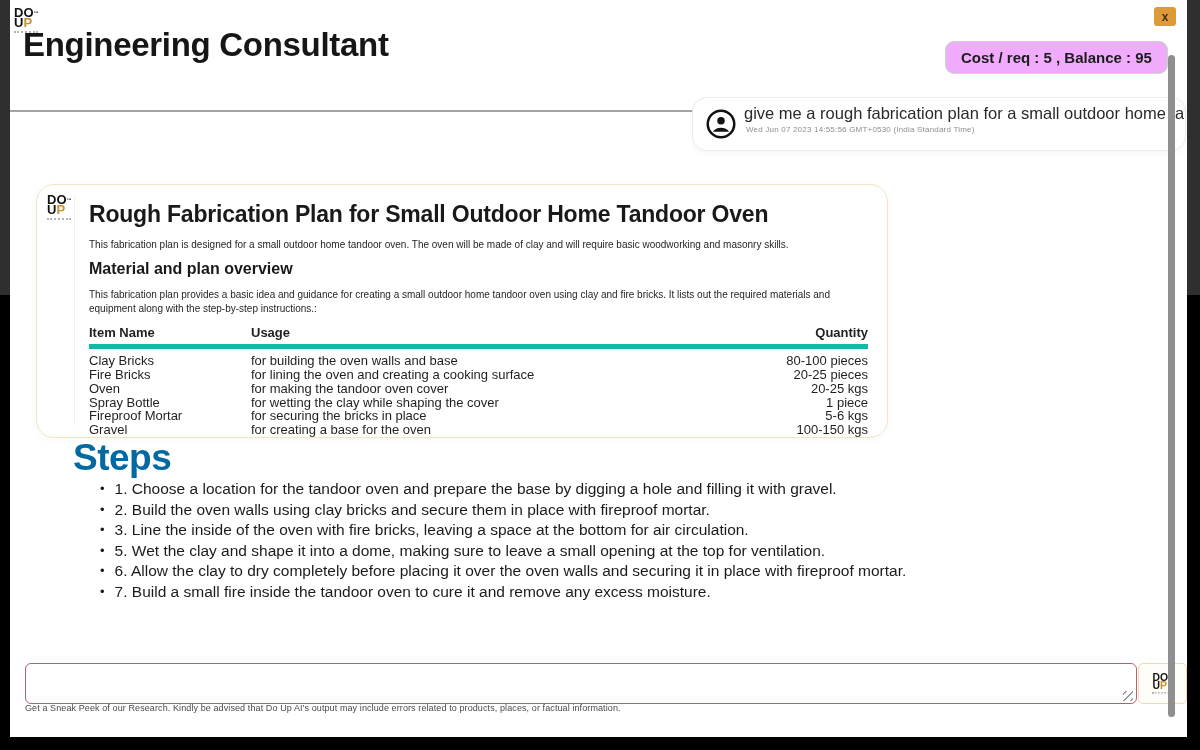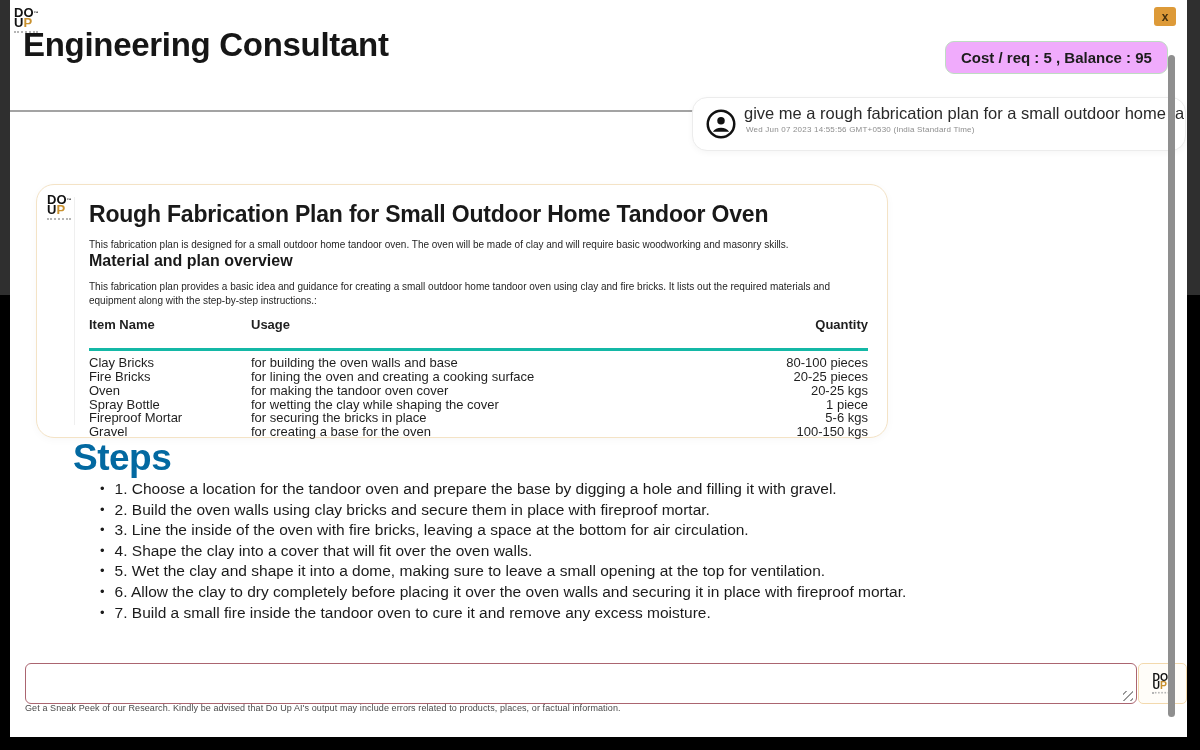--- a/index.html
+++ b/index.html
@@ -41,24 +41,24 @@
   .bubble .stamp { position:absolute; left:53px; top:27px; font-size:8px; color:#8d8d8d; letter-spacing:0.2px;
                    white-space:nowrap; }
 
   
   .card { position:absolute; left:26px; top:184px; width:852px; height:254px; background:#fff;
           border:1px solid #f4e3c6; border-radius:18px; box-shadow:0 2px 8px rgba(0,0,0,0.03); }
   .card .inner-line { position:absolute; left:37px; top:12px; width:1px; height:228px; background:#efefef; }
   .card-content { position:absolute; left:52px; top:10px; width:779px; color:#1f1f1f; }
   .card-h1 { font-size:23px; font-weight:700; color:#191919; letter-spacing:-0.2px; margin-top:6px; }
   .card-p  { font-size:10px; line-height:1.38; margin-top:10px; color:#1f1f1f; }
-  .card-h3 { font-size:16px; font-weight:700; margin-top:0; color:#191919; }
+  .card-h3 { font-size:16px; font-weight:700; margin-top:8px; color:#191919; }
 
   .mat-table { display:grid; grid-template-columns:162px 1fr 130px; margin-top:10px; font-size:13px; }
-  .mat-table .hc { font-weight:700; padding-bottom:16px; border-bottom:3px solid #14b8a6; }
+  .mat-table .hc { font-weight:700; padding-bottom:4px; border-bottom:5px solid #14b8a6; }
   .mat-table .hc.q, .mat-table .bc.q { text-align:right; }
   .mat-table .bc { line-height:13.7px; }
   .mat-table .bc.r1 { padding-top:5px; }
 
   
   .steps-h { position:absolute; left:63px; top:437px; font-size:37px; font-weight:700; color:#0369a1;
              letter-spacing:-0.5px; }
   .steps-list { position:absolute; left:90px; top:481px; width:1060px; }
   .step { display:flex; font-size:15.5px; color:#1b1b1b; line-height:15.5px; margin-bottom:5.1px; }
   .step::before { content:"•"; font-size:13px; margin-right:10px; color:#1b1b1b; }
@@ -150,21 +150,20 @@
           <div class="bc q">100-150 kgs</div>
         </div>
       </div>
     </div>
 
     <div class="steps-h">Steps</div>
     <div class="steps-list">
       <div class="step">1. Choose a location for the tandoor oven and prepare the base by digging a hole and filling it with gravel.</div>
       <div class="step">2. Build the oven walls using clay bricks and secure them in place with fireproof mortar.</div>
       <div class="step">3. Line the inside of the oven with fire bricks, leaving a space at the bottom for air circulation.</div>
-      <div class="step">4. Shape the clay into a cover that will fit over the oven walls.</div>
       <div class="step">5. Wet the clay and shape it into a dome, making sure to leave a small opening at the top for ventilation.</div>
       <div class="step">6. Allow the clay to dry completely before placing it over the oven walls and securing it in place with fireproof mortar.</div>
       <div class="step">7. Build a small fire inside the tandoor oven to cure it and remove any excess moisture.</div>
     </div>
 
     <textarea class="composer-input" style=""></textarea>
     <div class="resize-handle"></div>
     <div class="send-btn">
       <div class="brand brand-send">
         <span class="l1"><span>DO</span><span class="tm">™</span></span>

